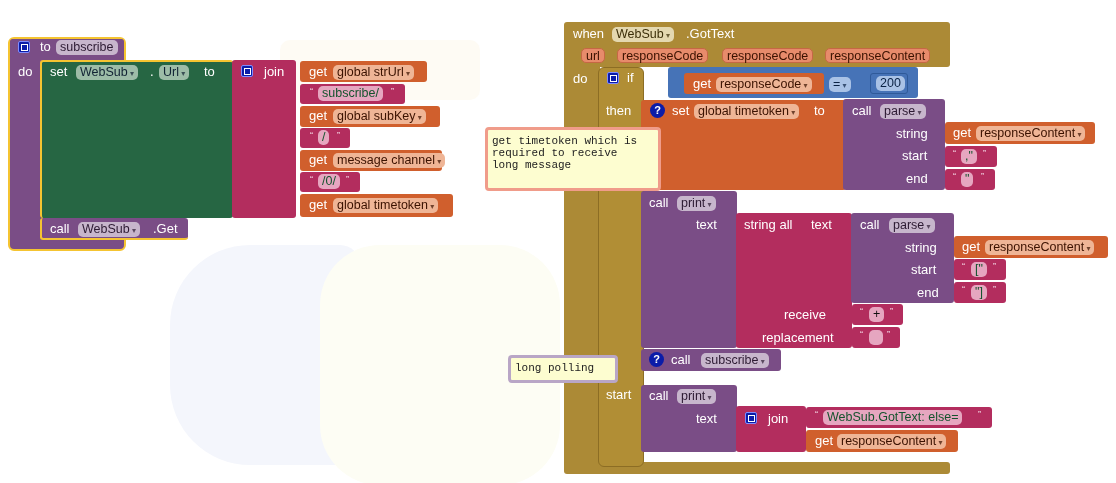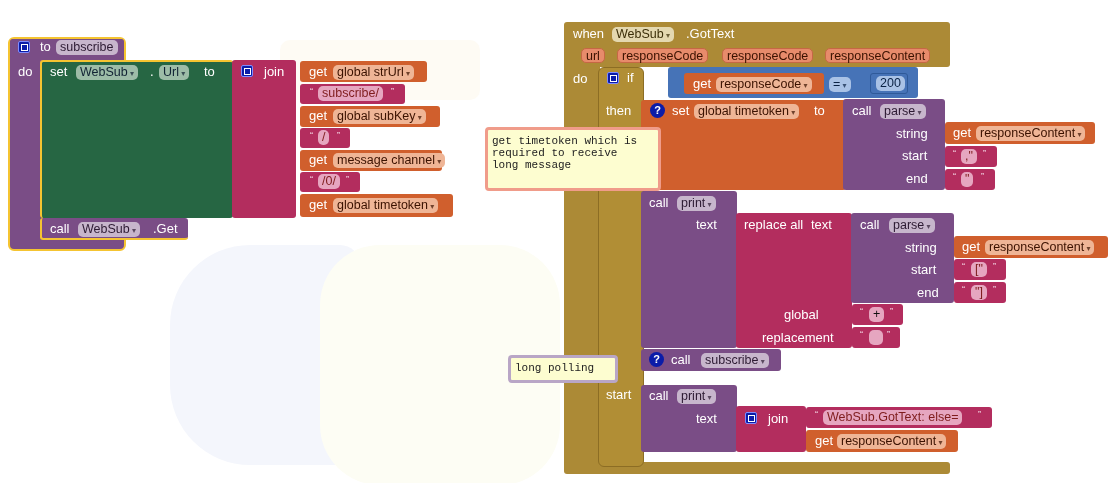--- a/index.html
+++ b/index.html
@@ -13,21 +13,21 @@
   .mut::after{content:"";position:absolute;left:2px;top:2px;width:5px;height:5px;border:1px solid #fff;}
   .help{position:absolute;width:15px;height:15px;border-radius:50%;background:#0b1ca8;color:#fff;font-weight:bold;font-size:11px;line-height:15px;text-align:center;}
   .q{position:absolute;font-size:9px;color:#f5d9e6;}
   .comment{position:absolute;box-sizing:border-box;font-family:"Liberation Mono",monospace;font-size:11px;color:#222;line-height:12px;white-space:pre;}
   
   .proc{background:#7a4d86;}
   .proc-field{background:#c7b6cc;color:#2d1b33;}
   .comp-set{background:#266643;}
   .comp-field{background:#9dbca7;color:#123;}
   .text{background:#b32d5e;}
-  .text-field{background:#e6a6c0;color:#7f1d1d;}
+  .text-field{background:#e6a6c0;color:#14532d;}
   .var{background:#d05f2d;}
   .var-field{background:#efb596;color:#3b1200;}
   .event{background:#ac8a36;}
   .event-field{background:#e4d8b0;color:#3b2e08;}
   .param-field{background:#e78b6b;color:#3b1200;border:1px solid #c56745;}
   .logic{background:#4673b7;}
   .logic-field{background:#a9c2e6;color:#0a2244;}
   .ctrl{background:#b18e35;}
 </style>
 </head>
@@ -150,23 +150,23 @@
   <span class="q" style="left:953px;top:171px;">“</span>
   <span class="fld text-field" style="left:961px;top:172px;">"</span>
   <span class="q" style="left:981px;top:171px;">”</span>
 
   <div class="blk proc" style="left:641px;top:191px;width:96px;height:157px;"></div>
   <span class="t" style="left:649px;top:195px;">call</span>
   <span class="fld proc-field dd" style="left:677px;top:196px;">print</span>
   <span class="t" style="left:696px;top:217px;">text</span>
 
   <div class="blk text" style="left:736px;top:213px;width:116px;height:135px;"></div>
-  <span class="t" style="left:744px;top:217px;">replace all</span>
+  <span class="t" style="left:744px;top:217px;">string all</span>
   <span class="t" style="left:811px;top:217px;">text</span>
-  <span class="t" style="left:784px;top:307px;">global</span>
+  <span class="t" style="left:784px;top:307px;">receive</span>
   <span class="t" style="left:762px;top:330px;">replacement</span>
 
   <div class="blk proc" style="left:851px;top:213px;width:103px;height:90px;"></div>
   <span class="t" style="left:860px;top:217px;">call</span>
   <span class="fld proc-field dd" style="left:889px;top:218px;">parse</span>
   <span class="t" style="left:905px;top:240px;">string</span>
   <span class="t" style="left:911px;top:262px;">start</span>
   <span class="t" style="left:917px;top:285px;">end</span>
 
   <div class="blk var" style="left:954px;top:236px;width:154px;height:22px;"></div>

